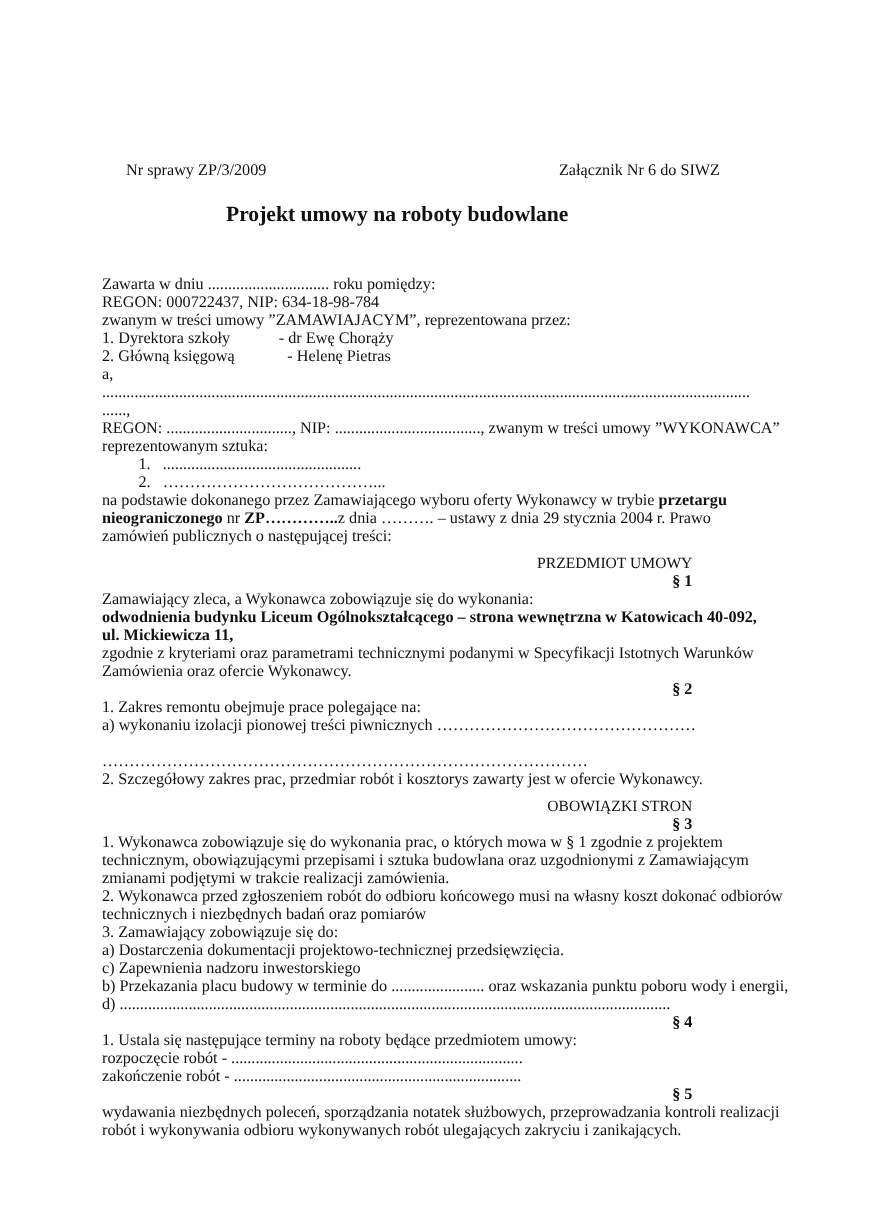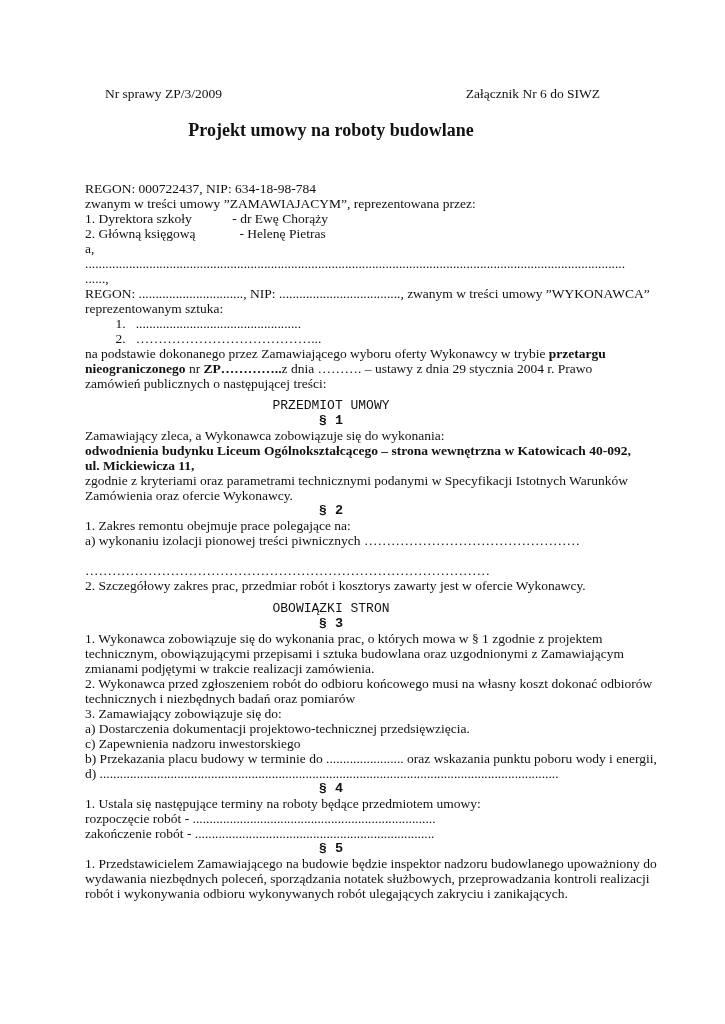--- a/index.html
+++ b/index.html
@@ -19,30 +19,30 @@
     top: 86px;
     width: 552px;
   }
   .header-row {
     display: flex;
     justify-content: space-between;
     padding-left: 20px;
     padding-right: 37px;
     line-height: 15px;
     white-space: pre;
+    margin-top: 48px;
   }
   .line {
     white-space: pre;
     line-height: 15px;
     min-height: 15px;
   }
   .center {
     width: 492px;
-    text-align: center;
-    font-family: Liberation Mono, monospace;
+    text-align: right;
   }
   .bold { font-weight: bold; }
   .title {
     width: 492px;
     text-align: center;
     font-weight: bold;
     font-size: 18px;
     line-height: 20px;
     white-space: pre;
   }
@@ -55,20 +55,21 @@
 <div class="page">
   <div class="content">
     <div class="header-row">
       <span>Nr sprawy ZP/3/2009</span>
       <span>Załącznik Nr 6 do SIWZ</span>
     </div>
     <div class="gap" style="height:19px"></div>
     <div class="title">Projekt umowy na roboty budowlane</div>
     <div class="gap" style="height:41px"></div>
     <div id="doc-body">
+        <div class="line"><span>Zawarta w dniu .............................. roku pomiędzy:</span></div>
         <div class="line"><span>REGON: 000722437, NIP: 634-18-98-784</span></div>
         <div class="line"><span>zwanym w treści umowy ”ZAMAWIAJACYM”, reprezentowana przez:</span></div>
         <div class="line"><span>1. Dyrektora szkoły            - dr Ewę Chorąży</span></div>
         <div class="line"><span>2. Główną księgową             - Helenę Pietras</span></div>
         <div class="line"><span>a,</span></div>
         <div class="line"><span>................................................................................................................................................................</span></div>
         <div class="line"><span>......,</span></div>
         <div class="line"><span>REGON: ..............................., NIP: ...................................., zwanym w treści umowy ”WYKONAWCA”</span></div>
         <div class="line"><span>reprezentowanym sztuka:</span></div>
         <div class="line"><span>         1.   .................................................</span></div>
@@ -101,18 +102,17 @@
         <div class="line"><span>3. Zamawiający zobowiązuje się do:</span></div>
         <div class="line"><span>a) Dostarczenia dokumentacji projektowo-technicznej przedsięwzięcia.</span></div>
         <div class="line"><span>c) Zapewnienia nadzoru inwestorskiego</span></div>
         <div class="line"><span>b) Przekazania placu budowy w terminie do ....................... oraz wskazania punktu poboru wody i energii,</span></div>
         <div class="line"><span>d) ........................................................................................................................................</span></div>
         <div class="line center bold">§ 4</div>
         <div class="line"><span>1. Ustala się następujące terminy na roboty będące przedmiotem umowy:</span></div>
         <div class="line"><span>rozpoczęcie robót - ........................................................................</span></div>
         <div class="line"><span>zakończenie robót - .......................................................................</span></div>
         <div class="line center bold">§ 5</div>
-        <div class="line"><span>1. Przedstawicielem Zamawiającego na budowie będzie inspektor nadzoru budowlanego upoważniony do</span></div>
         <div class="line"><span>wydawania niezbędnych poleceń, sporządzania notatek służbowych, przeprowadzania kontroli realizacji</span></div>
         <div class="line"><span>robót i wykonywania odbioru wykonywanych robót ulegających zakryciu i zanikających.</span></div>
       </div>
   </div>
 </div>
 
 </body></html>

